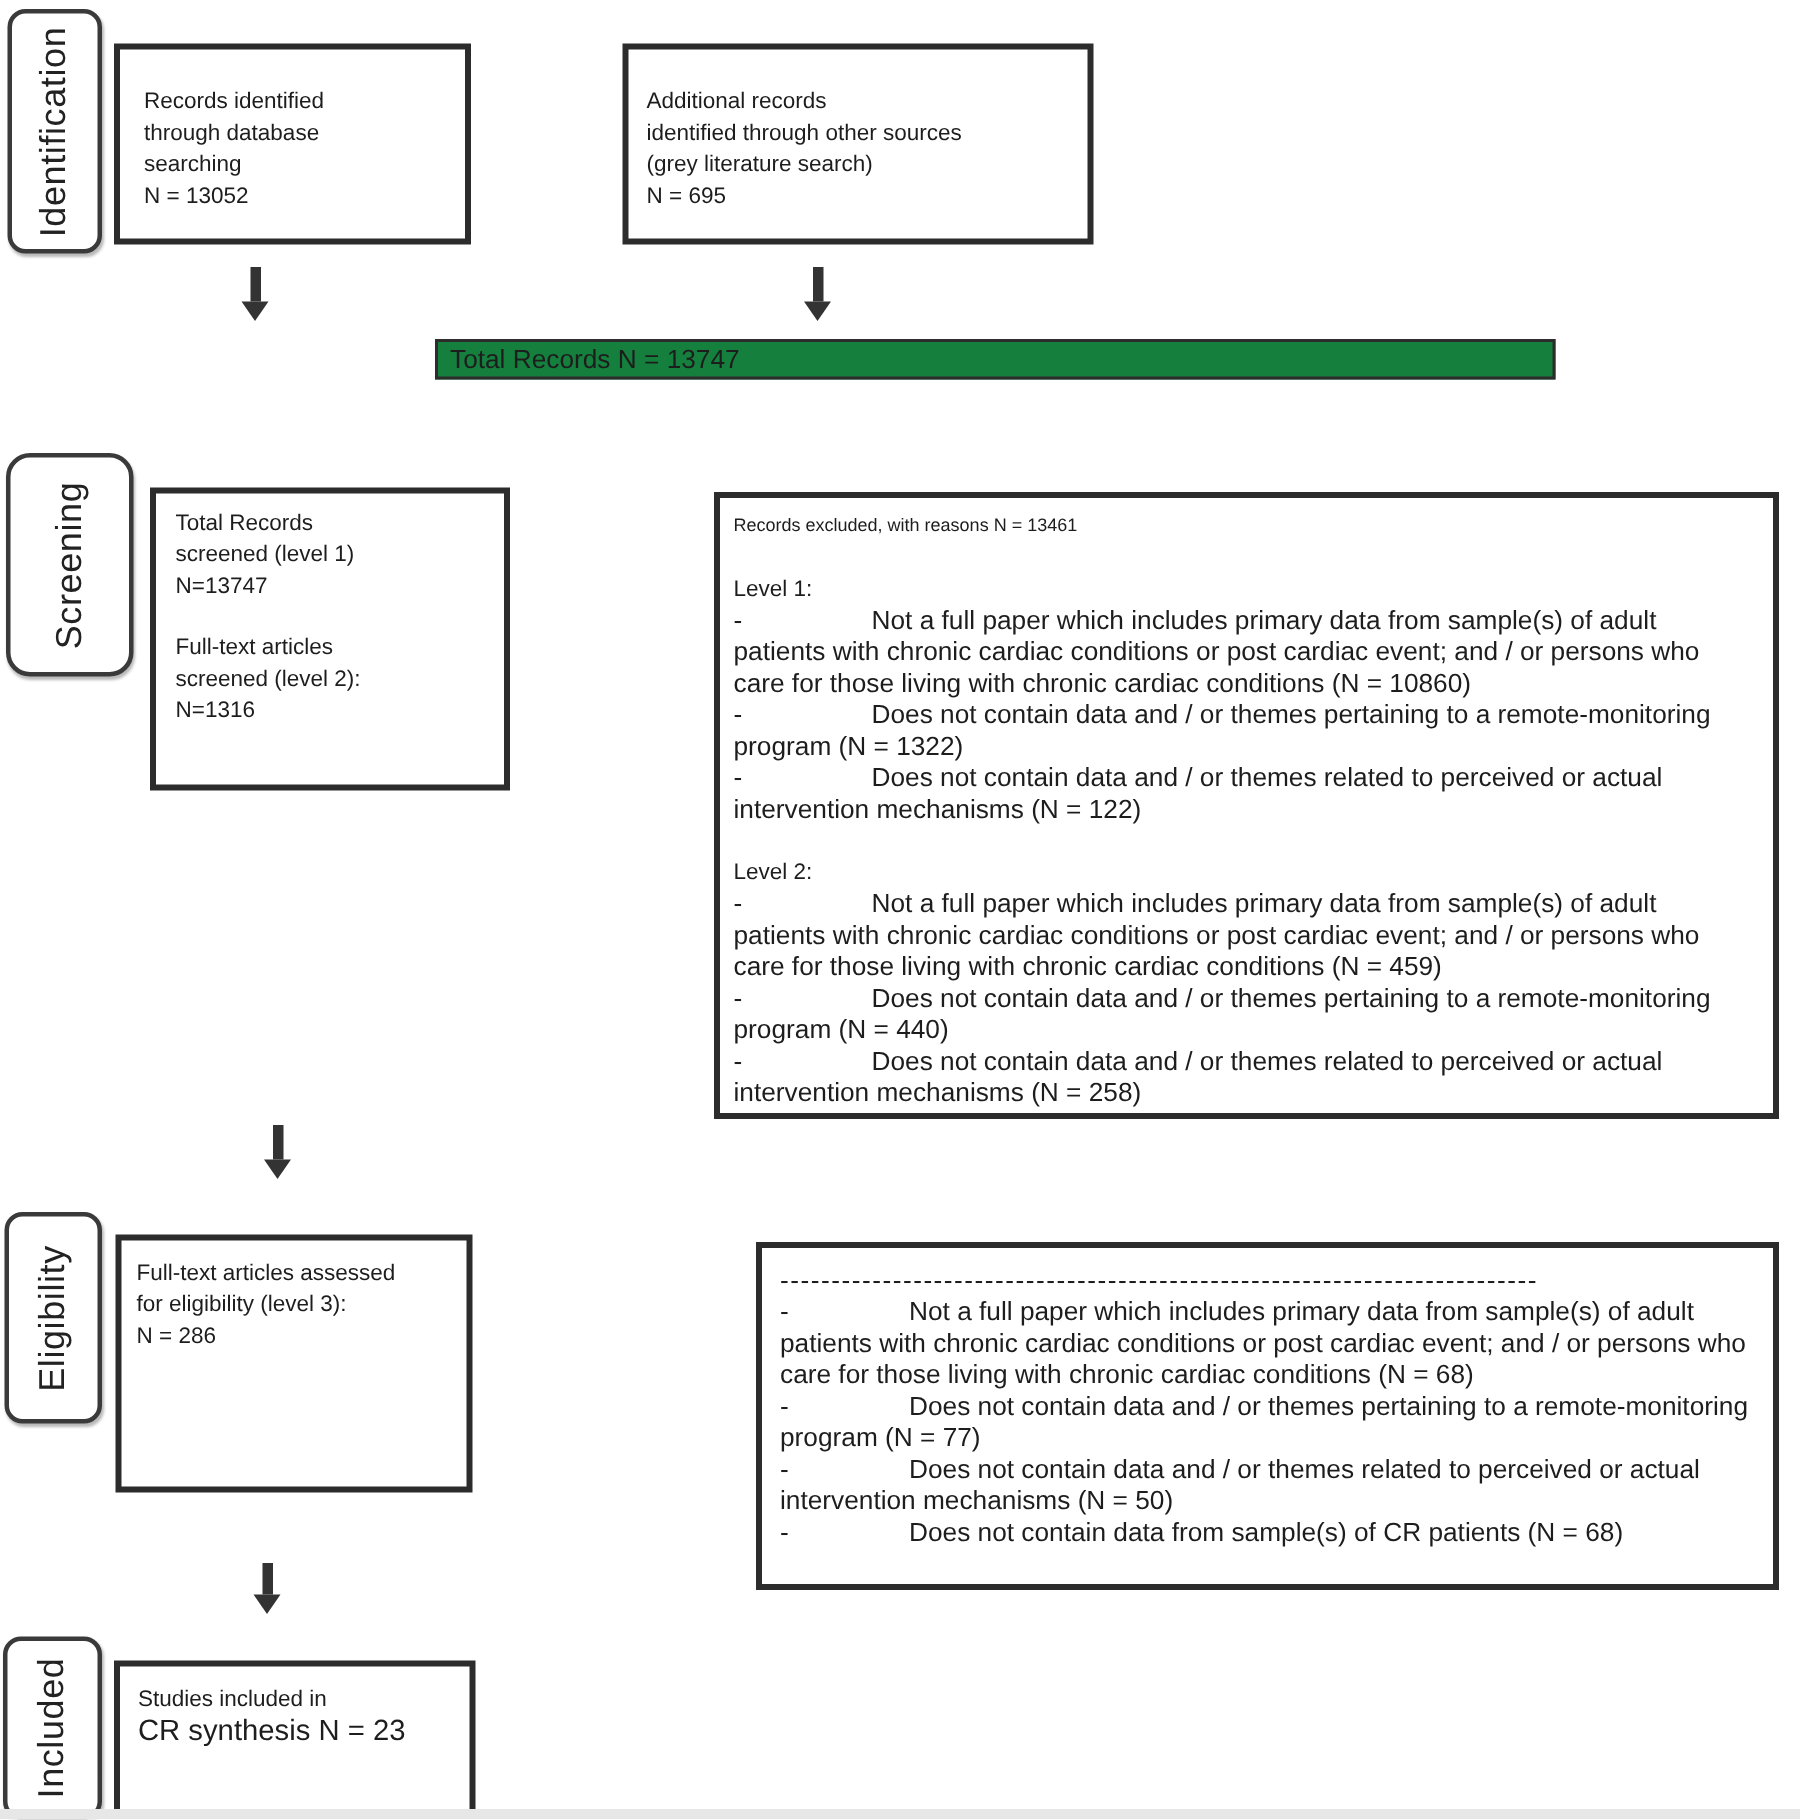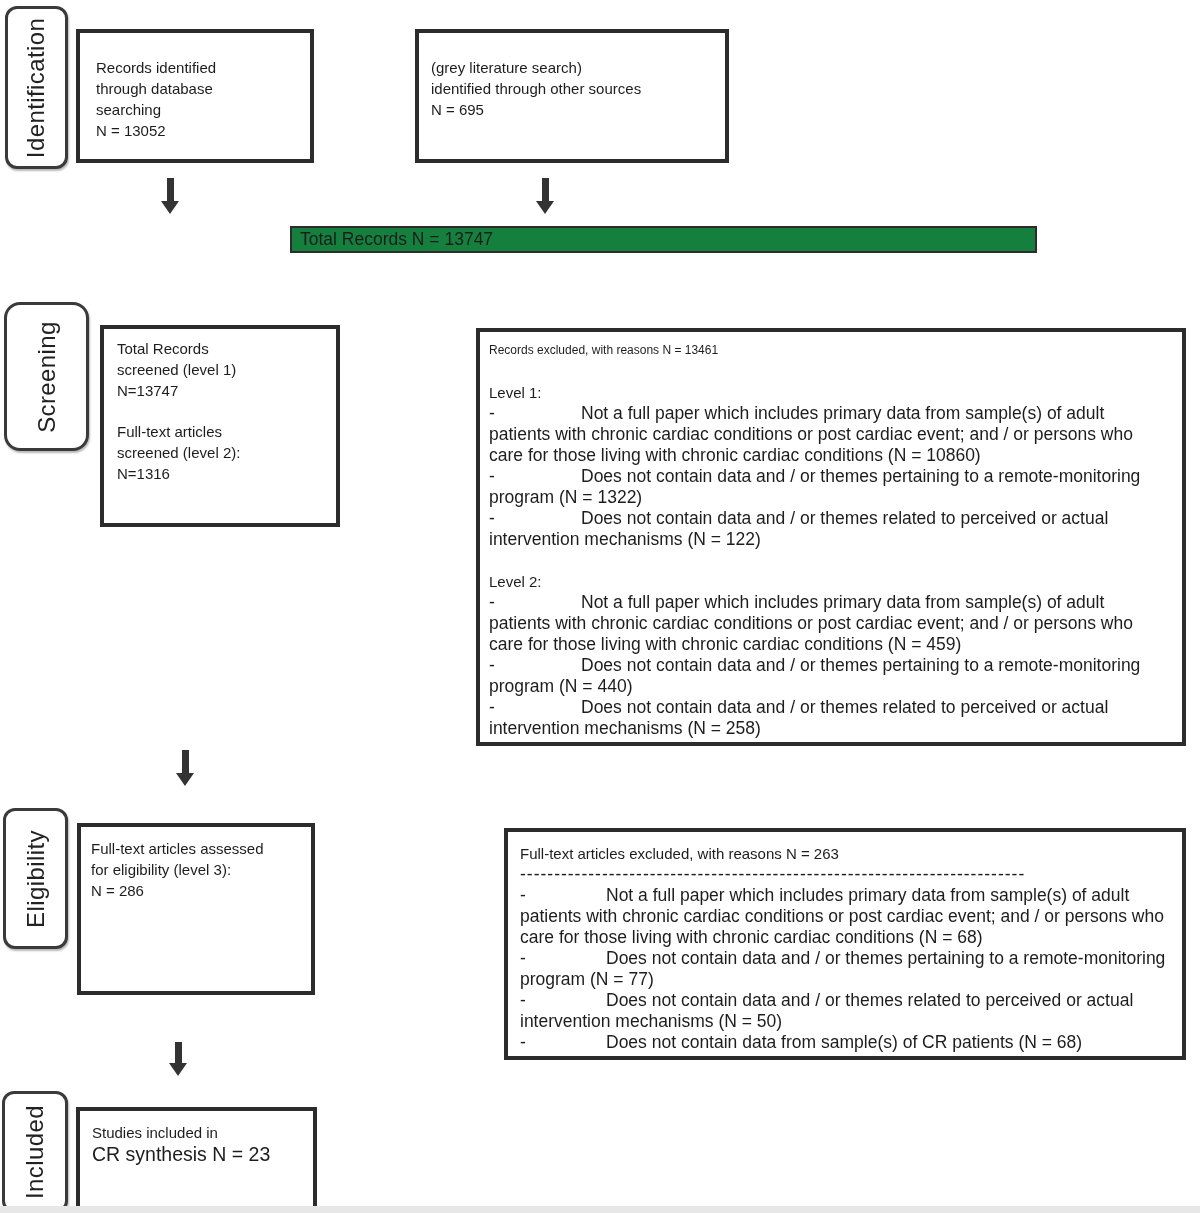--- a/index.html
+++ b/index.html
@@ -60,22 +60,23 @@
   </div>
 
   <div class="box" style="left:76px;top:29px;width:238px;height:134px;padding:24px 10px 0 16px;">
     <div class="line">Records identified</div>
     <div class="line">through database</div>
     <div class="line">searching</div>
     <div class="line">N = 13052</div>
   </div>
 
   <div class="box" style="left:415px;top:29px;width:314px;height:134px;padding:24px 10px 0 12px;">
+    <div class="line">Additional records</div>
+    <div class="line">identified through other sources</div>
     <div class="line">(grey literature search)</div>
-    <div class="line">identified through other sources</div>
     <div class="line">N = 695</div>
   </div>
 
   <div class="arrow" style="left:161px;top:178px;height:36px;">
     <div class="stem"></div>
     <div class="head"></div>
   </div>
   <div class="arrow" style="left:536px;top:178px;height:36px;">
     <div class="stem"></div>
     <div class="head"></div>
@@ -123,21 +124,20 @@
     <div class="head"></div>
   </div>
 
   <div class="box" style="left:77px;top:823px;width:238px;height:172px;padding:11px 8px 0 10px;">
     <div class="line">Full-text articles assessed</div>
     <div class="line">for eligibility (level 3):</div>
     <div class="line">N = 286</div>
   </div>
 
   <div class="box" style="left:504px;top:828px;width:682px;height:232px;padding:11px 10px 0 12px;">
-    <div class="line">Full-text articles excluded, with reasons N = 263</div>
     <div class="divider-line">--------------------------------------------------------------------------</div>
     <div class="bullet">
       <span class="dash" style="width:86px;">-</span><span>Not a full paper which includes primary data from sample(s) of adult patients with chronic cardiac conditions or post cardiac event; and / or persons who care for those living with chronic cardiac conditions (N = 68)</span>
     </div>
     <div class="bullet">
       <span class="dash" style="width:86px;">-</span><span>Does not contain data and / or themes pertaining to a remote-monitoring program (N = 77)</span>
     </div>
     <div class="bullet">
       <span class="dash" style="width:86px;">-</span><span>Does not contain data and / or themes related to perceived or actual intervention mechanisms (N = 50)</span>
     </div>

